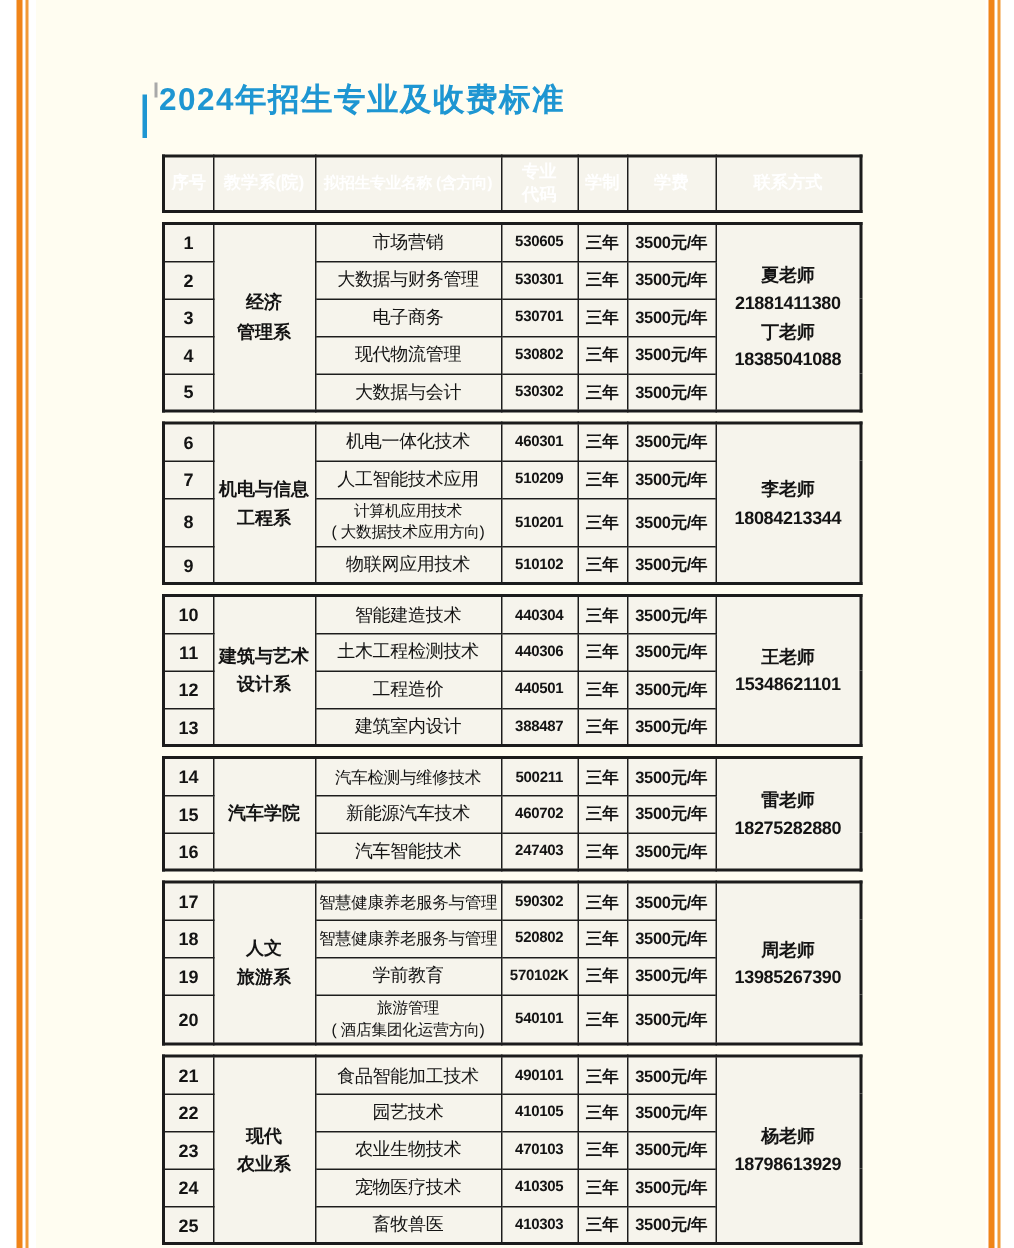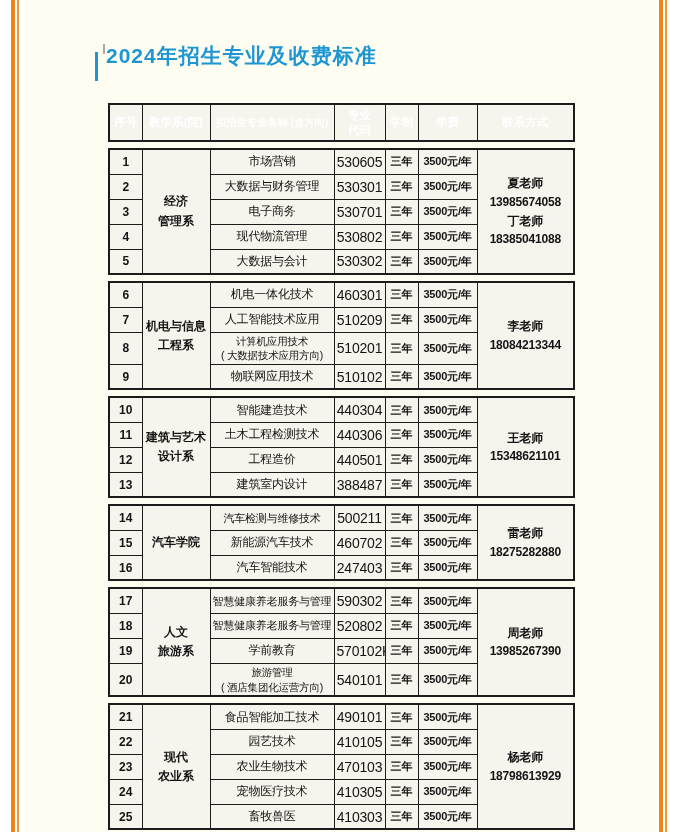--- a/index.html
+++ b/index.html
@@ -9,21 +9,21 @@
   *{margin:0;padding:0;box-sizing:border-box;}
   html,body{width:676px;height:832px;}
   body{background:#ffffff;position:relative;overflow:hidden;
        font-family:"Liberation Sans","DejaVu Sans",sans-serif;color:var(--ink);}
   .frame{position:absolute;top:0;bottom:0;}
   .f-l-thick{left:11px;width:4px;background:var(--orange);}
   .f-l-thin{left:17px;width:2px;background:var(--orange2);}
   .f-r-thick{left:659px;width:4px;background:var(--orange);}
   .f-r-thin{left:665px;width:2px;background:var(--orange2);}
   .content{position:absolute;left:24px;top:0;width:633px;height:832px;background:var(--cream);}
-  .title-block{position:absolute;left:71px;top:44px;}
+  .title-block{position:absolute;left:71px;top:55px;}
   .accent-gray{position:absolute;left:8px;top:0;width:2px;height:10px;background:#a9a9a9;}
   .accent-blue{position:absolute;left:0;top:8px;width:3px;height:29px;background:var(--titleBlue);}
   .title-cn{margin-left:11px;font-size:21px;line-height:1.1;font-weight:bold;
             color:var(--titleBlue);letter-spacing:1px;white-space:nowrap;}
   .title-en{margin-left:11px;margin-top:3px;font-family:"Liberation Serif","DejaVu Serif",serif;
             font-size:11.5px;font-weight:bold;color:var(--navy);letter-spacing:.2px;white-space:nowrap;}
   .table-wrap{position:absolute;left:84px;top:103px;width:465px;}
   table.grid{border-collapse:collapse;table-layout:fixed;width:465px;margin-bottom:6px;
              border:2px solid var(--border);}
   table.grid td{border:1.5px solid var(--border);background:var(--cellBg);
@@ -31,21 +31,21 @@
   .header-grid tr{height:37px;}
   .header-grid td{background:var(--hdrBlue);color:#ffffff;font-weight:bold;
                   font-size:11.5px;white-space:pre-line;line-height:1.25;}
   .header-grid td.th2{font-size:10.5px;letter-spacing:-.2px;}
   .group-grid tr{height:25px;}
   .c-no{font-size:12px;font-weight:700;}
   .c-dept{font-size:12px;font-weight:600;white-space:pre-line;line-height:1.6;}
   .c-major{font-size:12px;font-weight:400;white-space:pre-line;letter-spacing:-.2px;}
   .c-major.tight{font-size:11px;margin-top:44px;}
   .c-major.two-line{font-size:10.5px;line-height:1.4;}
-  .c-code{font-size:14px;font-weight:400;letter-spacing:-.2px;}
+  .c-code{font-size:10px;font-weight:700;letter-spacing:-.2px;}
   .c-dur{font-size:11px;font-weight:600;white-space:nowrap;}
   .c-fee{font-size:11px;font-weight:600;white-space:nowrap;letter-spacing:-.2px;}
   .c-contact{font-size:12px;font-weight:600;white-space:pre-line;line-height:1.55;letter-spacing:-.2px;}
 </style>
 </head>
 <body>
 
 <div class="frame f-l-thick"></div>
 <div class="frame f-l-thin"></div>
 <div class="frame f-r-thick"></div>
@@ -95,21 +95,21 @@
         <tbody>
           <tr>
             <td class="c-no">1</td>
             <td class="c-dept" rowspan="5">经济
 管理系</td>
             <td class="c-major">市场营销</td>
             <td class="c-code">530605</td>
             <td class="c-dur">三年</td>
             <td class="c-fee">3500元/年</td>
             <td class="c-contact" rowspan="5">夏老师
-13985674058
+21881411380
 丁老师
 18385041088</td>
           </tr>
           <tr>
             <td class="c-no">2</td>
             <td class="c-major">大数据与财务管理</td>
             <td class="c-code">530301</td>
             <td class="c-dur">三年</td>
             <td class="c-fee">3500元/年</td>
           </tr>

